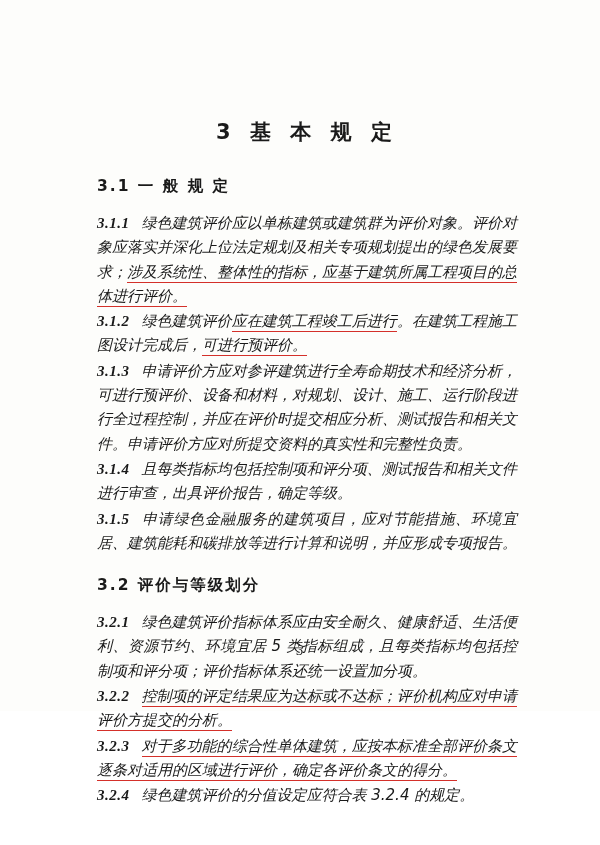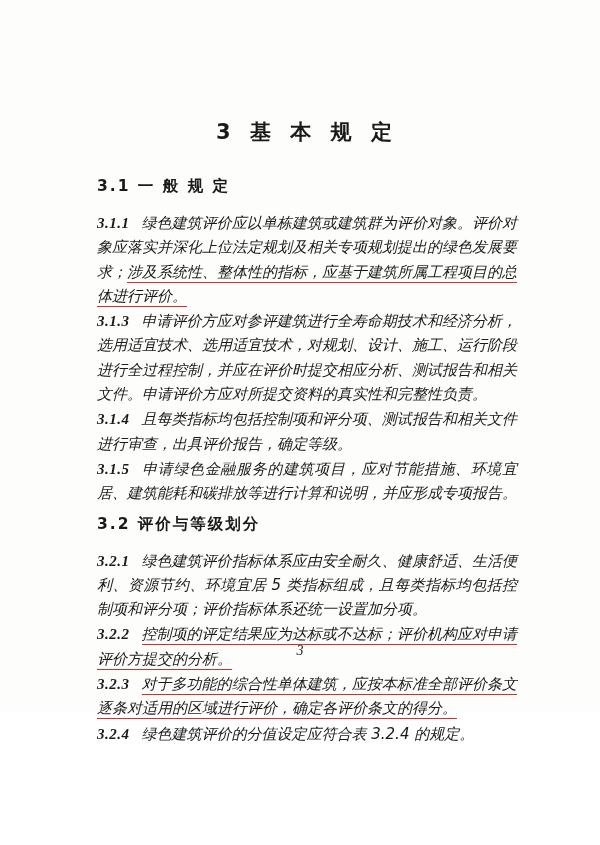--- a/index.html
+++ b/index.html
@@ -36,21 +36,21 @@
     margin: 0 0 30px 0;
     font-family: "Liberation Serif", "DejaVu Serif", serif;
   }
   .section-title {
     font-size: 15.5px;
     font-weight: bold;
     letter-spacing: 2px;
     margin: 0 0 14px 0;
   }
   .section-title.second {
-    margin-top: 8px;
+    margin-top: 20px;
     margin-bottom: 14px;
   }
   .clause {
     font-size: 15px;
     line-height: 1.62;
     margin: 0 0 1px 0;
     text-align: justify;
     text-justify: inter-ideograph;
     font-style: italic;
   }
@@ -86,21 +86,22 @@
 <body>
 
 <div class="page">
   <div class="content">
 
     <h1 class="chapter-title cjk">3  基 本 规 定</h1>
 
     <div id="sections">
         <h2 class="section-title cjk">3.1  一 般 规 定</h2>
         <p class="clause cjk"><span class="num">3.1.1</span><span class="gap"></span><span class="">绿色建筑评价应以单栋建筑或建筑群为评价对象。评价对象应落实并深化上位法定规划及相关专项规划提出的绿色发展要求；</span><span class="uline">涉及系统性、整体性的指标，应基于建筑所属工程项目的总体进行评价。</span></p>
-        <p class="clause cjk"><span class="num">3.1.3</span><span class="gap"></span><span class="">申请评价方应对参评建筑进行全寿命期技术和经济分析，选用适宜技术、选用适宜技术，对规划、设计、施工、运行阶段进行全过程控制，并应在评价时提交相应分析、测试报告和相关文件。申请评价方应对所提交资料的真实性和完整性负责。</span></p>
+        <p class="clause cjk"><span class="num">3.1.2</span><span class="gap"></span><span class="">绿色建筑评价</span><span class="uline">应在建筑工程竣工后进行</span><span class="">。在建筑工程施工图设计完成后，</span><span class="uline">可进行预评价。</span></p>
+        <p class="clause cjk"><span class="num">3.1.3</span><span class="gap"></span><span class="">申请评价方应对参评建筑进行全寿命期技术和经济分析，可进行预评价、设备和材料，对规划、设计、施工、运行阶段进行全过程控制，并应在评价时提交相应分析、测试报告和相关文件。申请评价方应对所提交资料的真实性和完整性负责。</span></p>
         <p class="clause cjk"><span class="num">3.1.4</span><span class="gap"></span><span class="">且每类指标均包括控制项和评分项、测试报告和相关文件进行审查，出具评价报告，确定等级。</span></p>
         <p class="clause cjk"><span class="num">3.1.5</span><span class="gap"></span><span class="">申请绿色金融服务的建筑项目，应对节能措施、环境宜居、建筑能耗和碳排放等进行计算和说明，并应形成专项报告。</span></p>
         <h2 class="section-title cjk second">3.2  评价与等级划分</h2>
         <p class="clause cjk"><span class="num">3.2.1</span><span class="gap"></span><span class="">绿色建筑评价指标体系应由安全耐久、健康舒适、生活便利、资源节约、环境宜居 5 类指标组成，且每类指标均包括控制项和评分项；评价指标体系还统一设置加分项。</span></p>
         <p class="clause cjk"><span class="num">3.2.2</span><span class="gap"></span><span class="uline">控制项的评定结果应为达标或不达标；评价机构应对申请评价方提交的分析。</span></p>
         <p class="clause cjk"><span class="num">3.2.3</span><span class="gap"></span><span class="uline">对于多功能的综合性单体建筑，应按本标准全部评价条文逐条对适用的区域进行评价，确定各评价条文的得分。</span></p>
         <p class="clause cjk"><span class="num">3.2.4</span><span class="gap"></span><span class="">绿色建筑评价的分值设定应符合表 3.2.4 的规定。</span></p>
       </div>
 
   </div>

